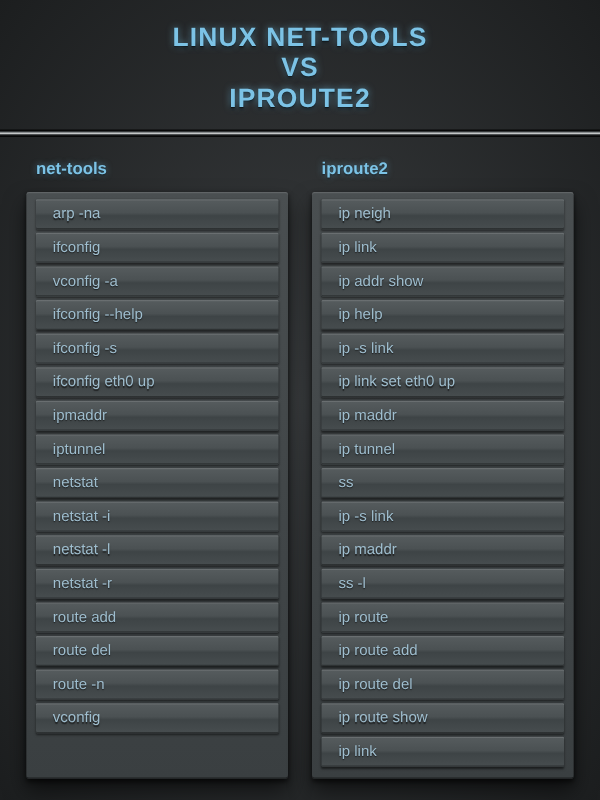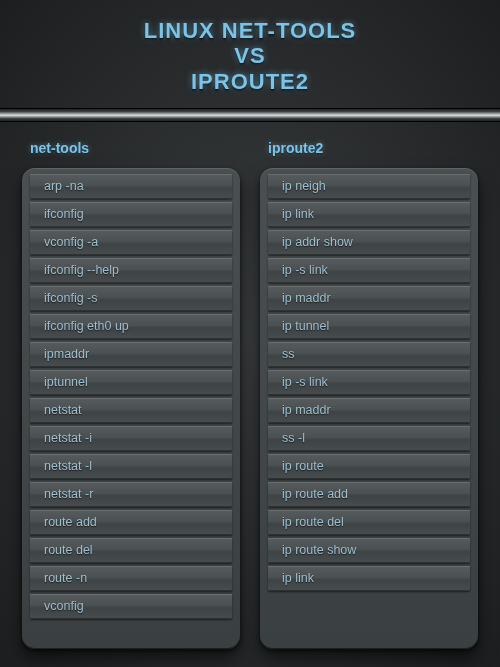--- a/index.html
+++ b/index.html
@@ -62,21 +62,21 @@
     font-family: "Arial Black", Arial, sans-serif;
     font-weight: 900;
     font-size: 14px;
     color: #7cc3e6;
     text-shadow: 0 0 5px rgba(124,195,230,0.55), 0 1px 2px rgba(0,0,0,0.9);
     margin: 0 0 12px 8px;
   }
   .panel {
     flex: 1;
     background: linear-gradient(to bottom, #4a4f51 0%, #3a3f41 100%);
-    border-radius: 13px;
+    border-radius: 2px;
     padding: 6px 8px 10px 8px;
     box-shadow:
       inset 0 1px 0 rgba(255,255,255,0.12),
       inset 0 -1px 0 rgba(0,0,0,0.5),
       0 10px 18px rgba(0,0,0,0.55),
       0 2px 4px rgba(0,0,0,0.6);
     display: flex;
     flex-direction: column;
     gap: 3px;
   }
@@ -139,21 +139,23 @@
         <div class="row">vconfig</div>
       </div>
     </div>
 
     <div class="column">
       <div class="col-header">iproute2</div>
       <div class="panel">
         <div class="row">ip neigh</div>
         <div class="row">ip link</div>
         <div class="row">ip addr show</div>
+        <div class="row">ip help</div>
         <div class="row">ip -s link</div>
+        <div class="row">ip link set eth0 up</div>
         <div class="row">ip maddr</div>
         <div class="row">ip tunnel</div>
         <div class="row">ss</div>
         <div class="row">ip -s link</div>
         <div class="row">ip maddr</div>
         <div class="row">ss -l</div>
         <div class="row">ip route</div>
         <div class="row">ip route add</div>
         <div class="row">ip route del</div>
         <div class="row">ip route show</div>

